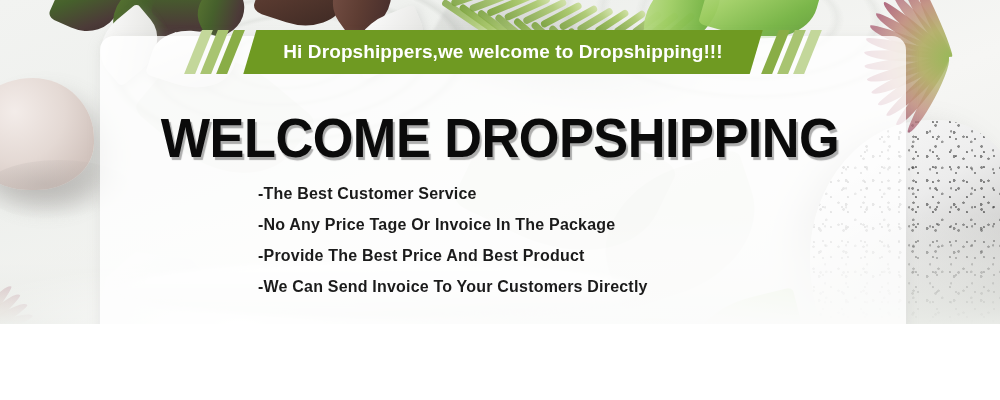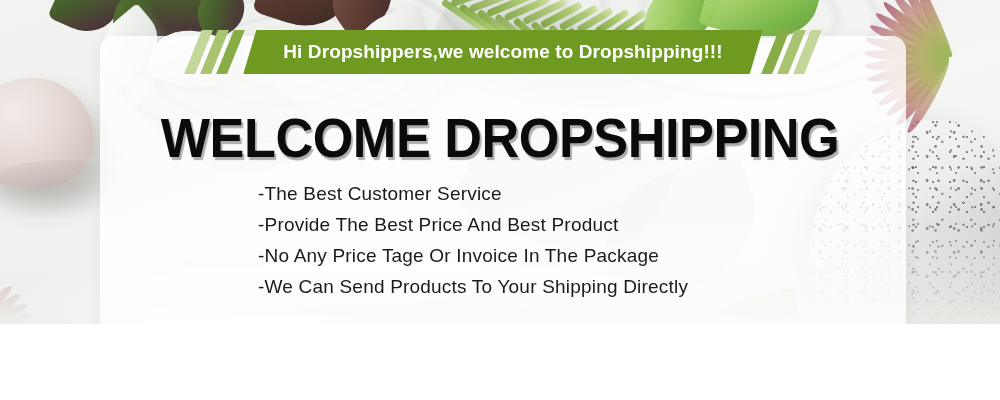--- a/index.html
+++ b/index.html
@@ -308,25 +308,26 @@
   }
 
   
   .bullets {
     position: absolute;
     left: 258px;
     top: 178px;
     width: 660px;
   }
   .bullet {
-    font-size: 19px;
+    font-size: 16px;
     line-height: 31px;
     color: #1b1b1b;
     letter-spacing: 0.2px;
     white-space: nowrap;
+    font-weight: bold;
   }
 </style>
 </head>
 <body>
 
 <div id="banner">
 
   <div class="bg-layer">
     <div class="ripples"></div>
     <div class="ripples r2"></div>
@@ -445,18 +446,18 @@
       <div class="stripe"></div>
       <div class="stripe"></div>
       <div class="stripe"></div>
     </div>
   </div>
 
   <div class="headline">WELCOME DROPSHIPPING</div>
 
   <div class="bullets" id="bullets">
       <div class="bullet">-The Best Customer Service</div>
+      <div class="bullet">-No Any Price Tage Or Invoice In The Package</div>
       <div class="bullet">-Provide The Best Price And Best Product</div>
-      <div class="bullet">-No Any Price Tage Or Invoice In The Package</div>
-      <div class="bullet">-We Can Send Products To Your Shipping Directly</div>
+      <div class="bullet">-We Can Send Invoice To Your Customers Directly</div>
     </div>
 
 </div>
 
 </body></html>

